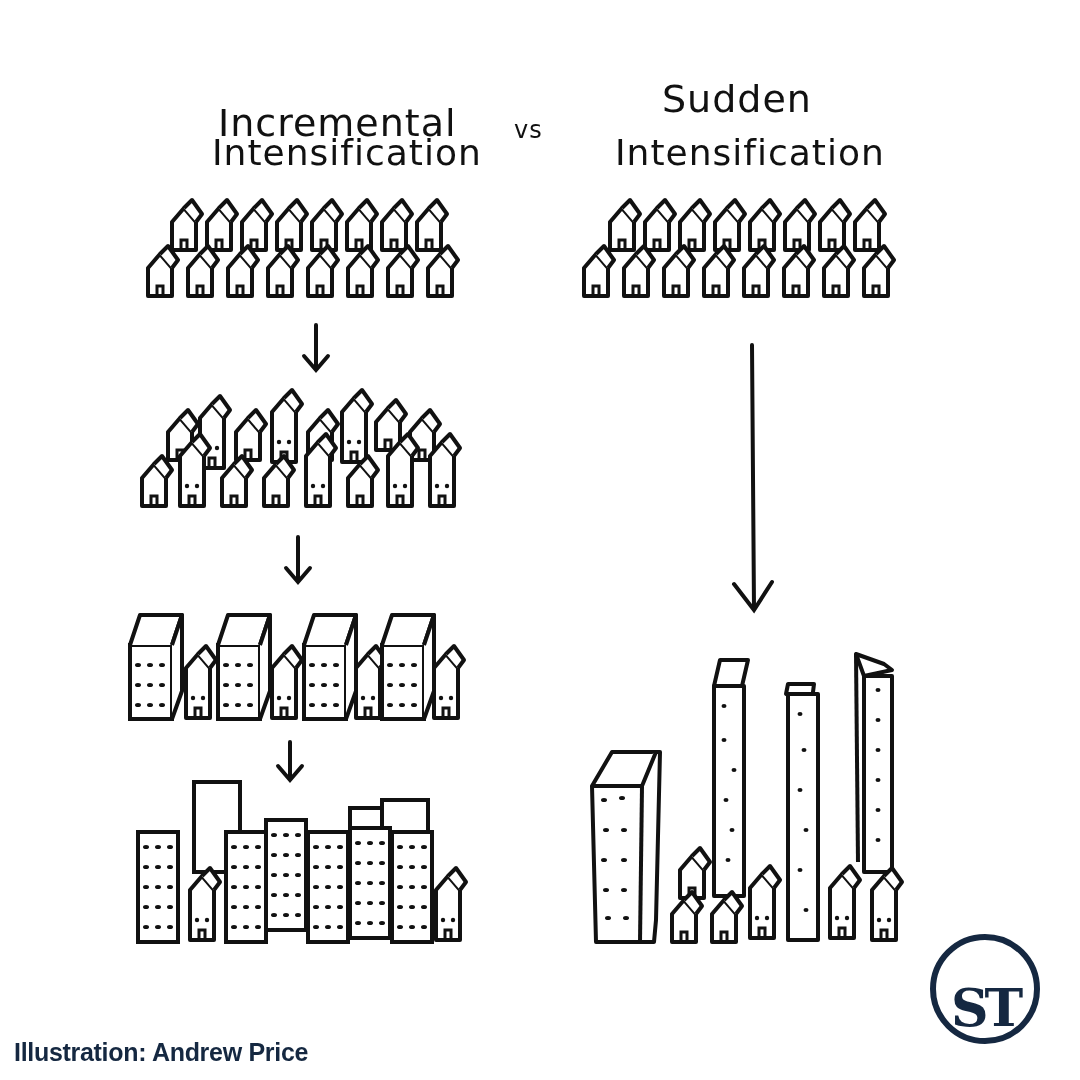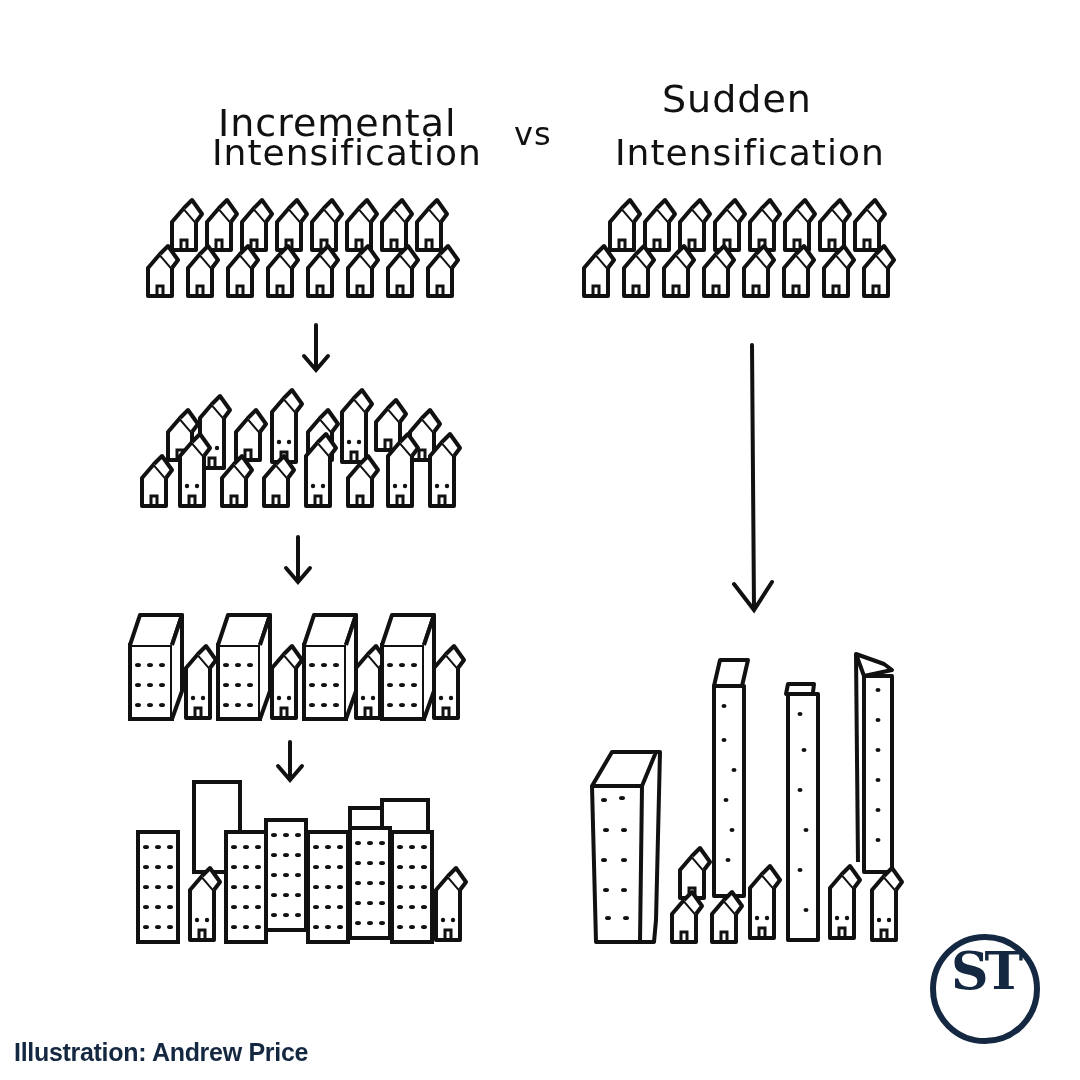--- a/index.html
+++ b/index.html
@@ -1,25 +1,25 @@
 <!DOCTYPE html>
 <html><head>
 <meta charset="utf-8">
 <style>
   html, body { margin:0; padding:0; background:#ffffff; }
   body { width:1080px; height:1080px; position:relative; overflow:hidden; font-family:"DejaVu Sans", sans-serif; }
   .title { position:absolute; color:#111; font-family:"DejaVu Sans", sans-serif; font-weight:400; letter-spacing:1px; line-height:1; }
   .t-inc1 { left:218px; top:80px; font-size:38px;margin-top:24px; }
   .t-inc2 { left:212px; top:135px; font-size:36px; }
-  .t-vs { left:514px; top:118px; font-size:32px; }
+  .t-vs { left:514px; top:118px; font-size:24px; }
   .t-sud1 { left:662px; top:80px; font-size:38px; }
   .t-sud2 { left:615px; top:135px; font-size:36px; }
   .art { position:absolute; left:0; top:0; }
   .credit { position:absolute; left:14px; top:1038px; font-family:"Liberation Sans", sans-serif; font-weight:700; font-size:25px; color:#152841; letter-spacing:-0.3px;text-align:right; }
-  .logo { position:absolute; left:930px; top:934px; width:110px; height:110px; border:6px solid #152841; border-radius:50%; box-sizing:border-box; display:flex; align-items:flex-start; justify-content:center; }
+  .logo { position:absolute; left:930px; top:934px; width:110px; height:110px; border:6px solid #152841; border-radius:50%; box-sizing:border-box; display:flex; align-items:flex-end; justify-content:center; }
   .logo span { font-family:"DejaVu Serif", serif; font-weight:700; font-size:52px; color:#152841; letter-spacing:-4px; }
 </style>
 </head>
 <body>
 
 <div class="title t-inc1">Incremental</div>
 <div class="title t-inc2">Intensification</div>
 <div class="title t-vs">vs</div>
 <div class="title t-sud1">Sudden</div>
 <div class="title t-sud2">Intensification</div>

